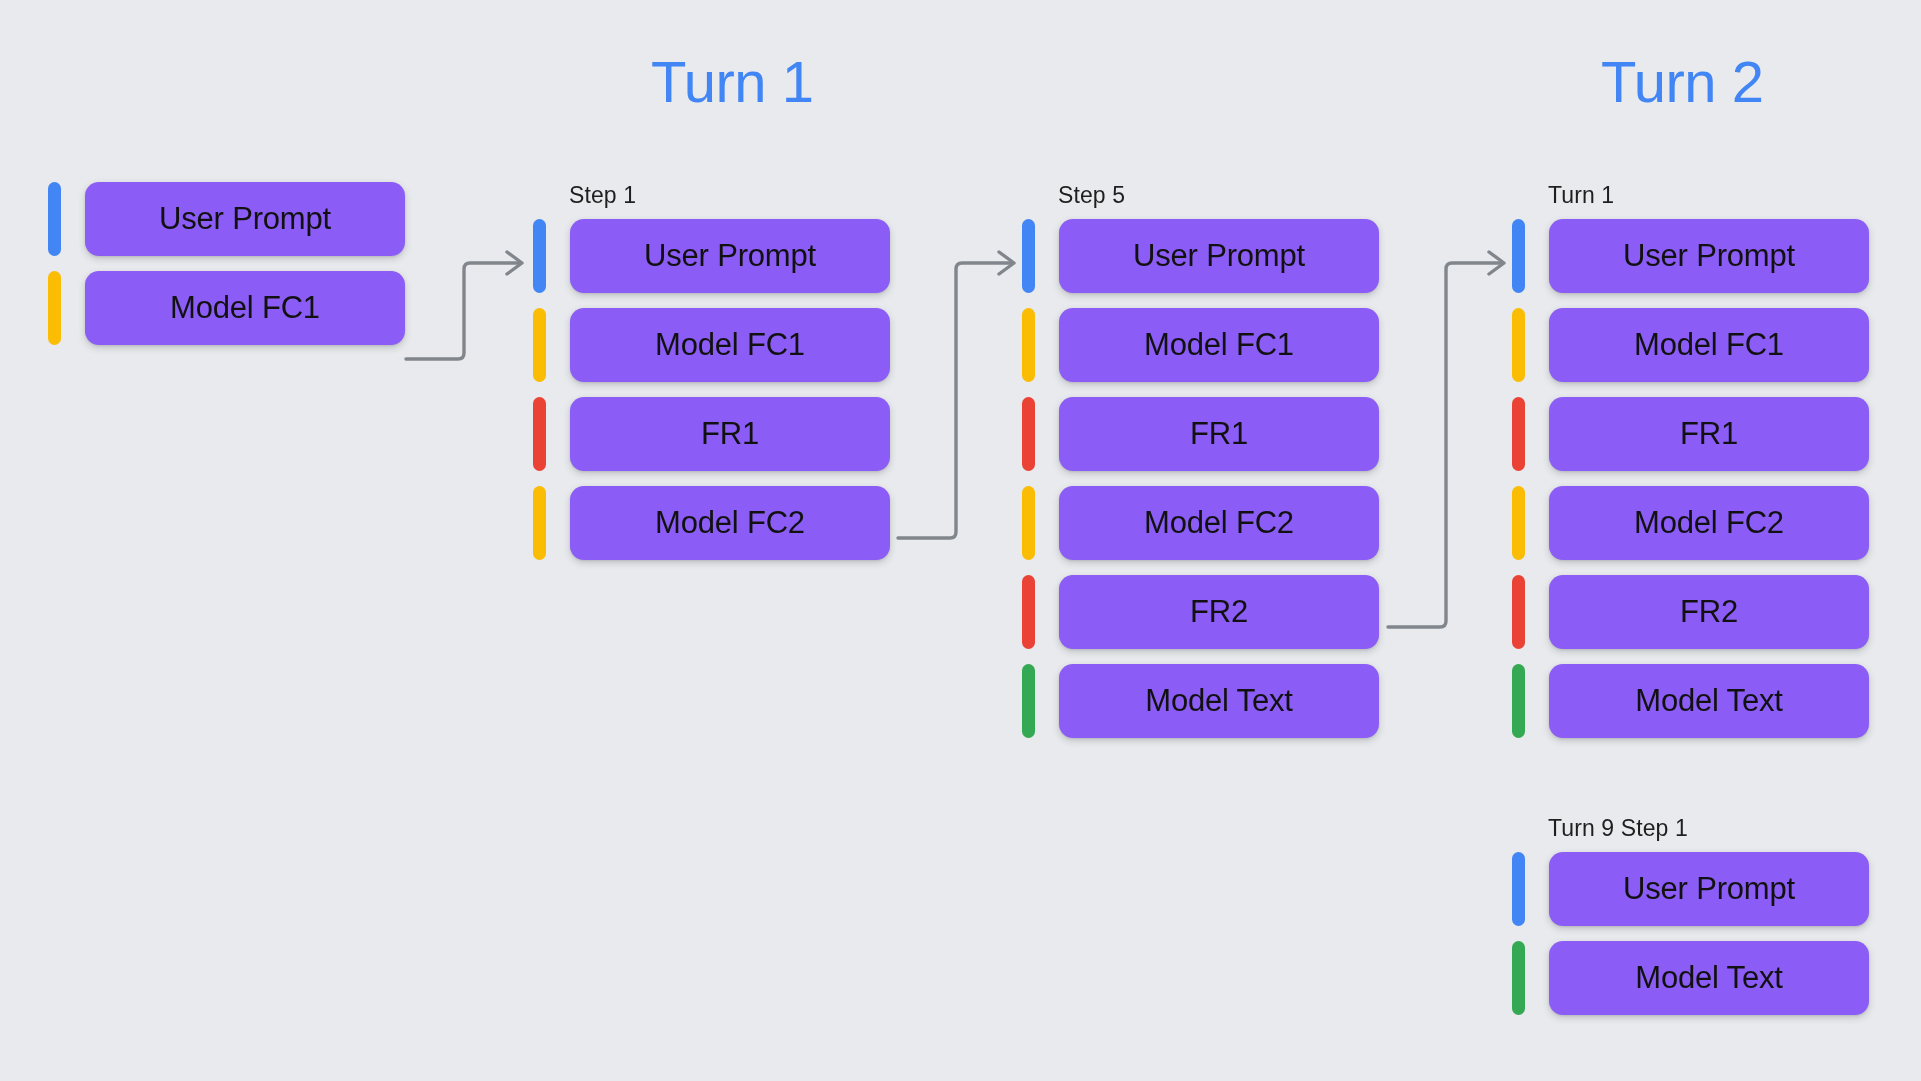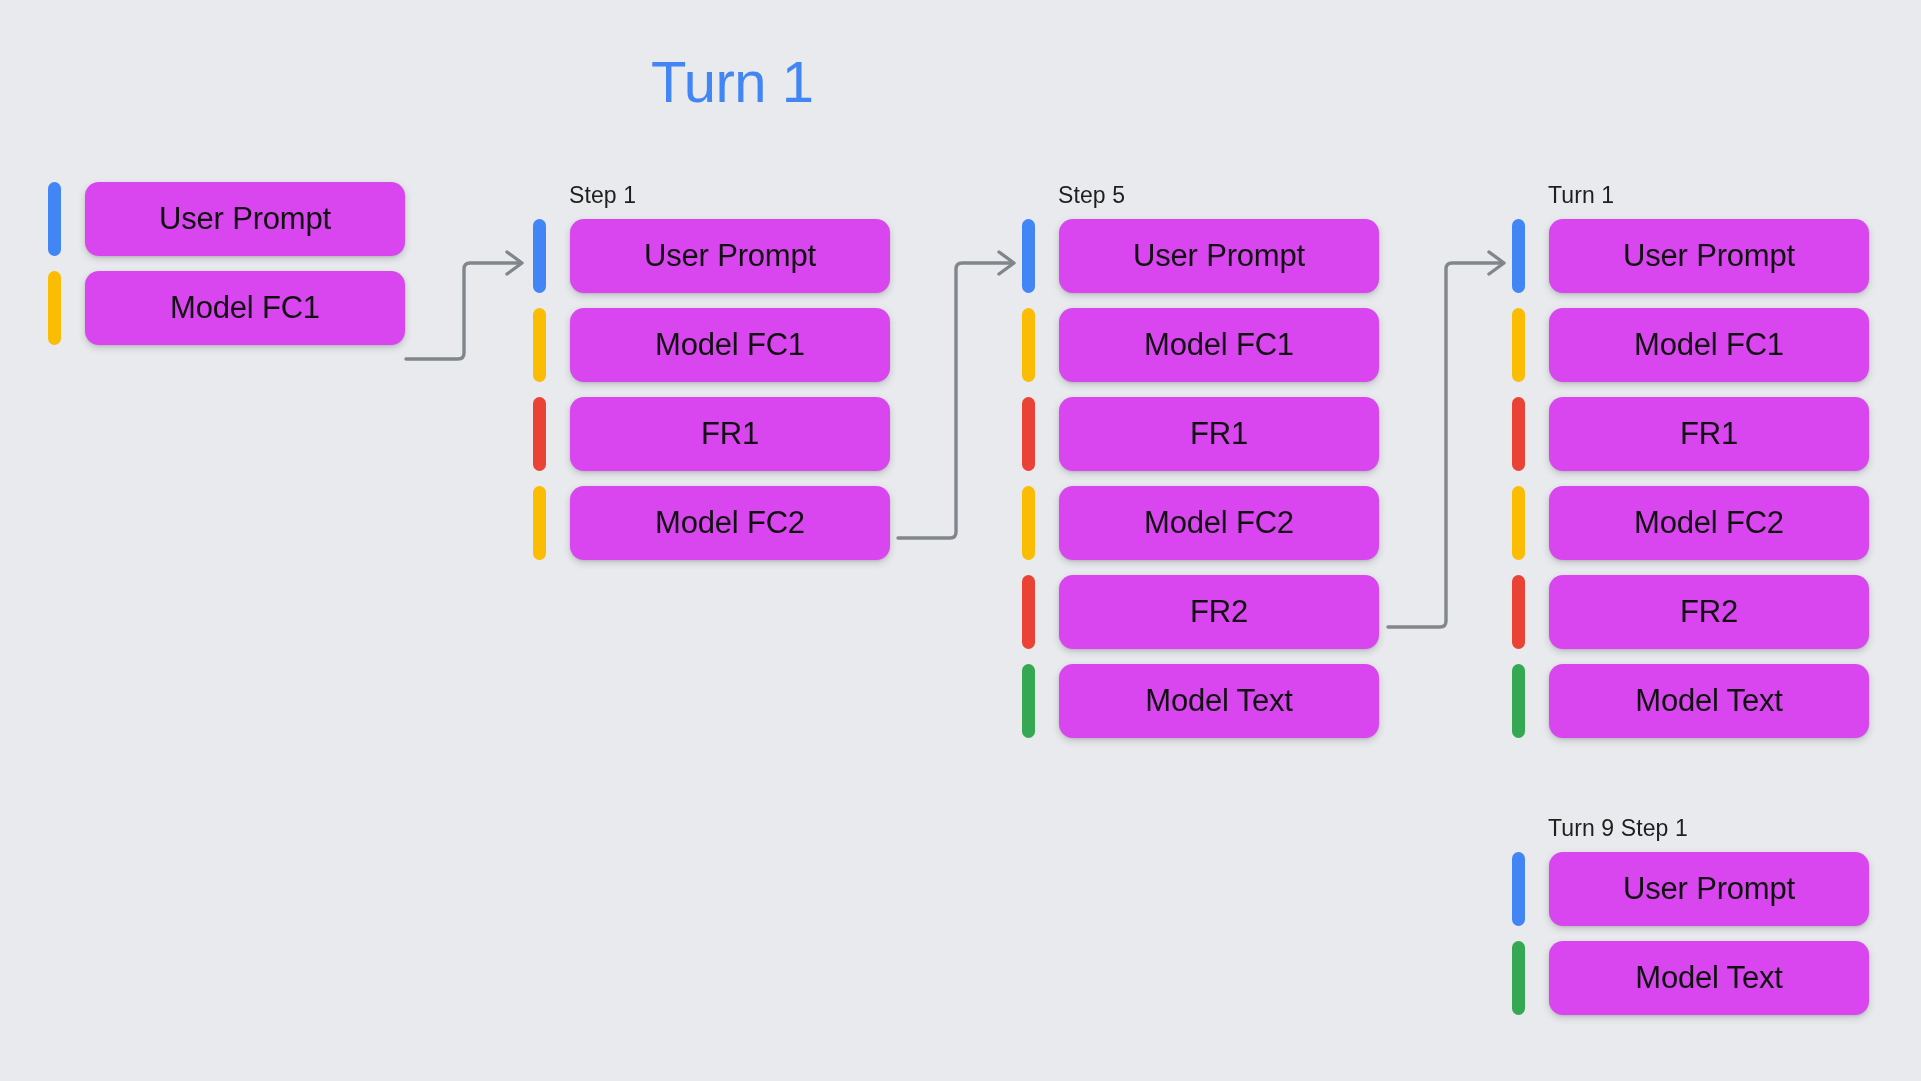--- a/index.html
+++ b/index.html
@@ -63,21 +63,21 @@
     flex: 0 0 auto;
     margin-right: 24px;
   }
   .bar.c-blue   { background: #4285f4; }
   .bar.c-yellow { background: #fbbc04; }
   .bar.c-red    { background: #ea4335; }
   .bar.c-green  { background: #34a853; }
 
   .card {
     flex: 1 1 auto;
-    background: #d946ef;
+    background: #8b5cf6;
     border-radius: 14px;
     box-shadow: 0 3px 7px rgba(60,64,67,0.22), 0 1px 2px rgba(60,64,67,0.12);
     display: flex;
     align-items: center;
     justify-content: center;
     font-size: 31px;
     color: #111111;
     letter-spacing: -0.2px;
     white-space: nowrap;
   }
@@ -101,20 +101,21 @@
     pointer-events: none;
   }
   .connector svg { display: block; overflow: visible; }
 </style>
 </head>
 <body>
 
 <div id="canvas">
 
   <div class="turn-heading" id="turn-heading-1">Turn 1</div>
+  <div class="turn-heading" id="turn-heading-2">Turn 2</div>
 
   <div class="column" id="column-step-1">
     <div class="rows">
       <div class="row">
         <span class="bar c-blue"></span>
         <div class="card">User Prompt</div>
       </div>
       <div class="row">
         <span class="bar c-yellow"></span>
         <div class="card">Model FC1</div>

